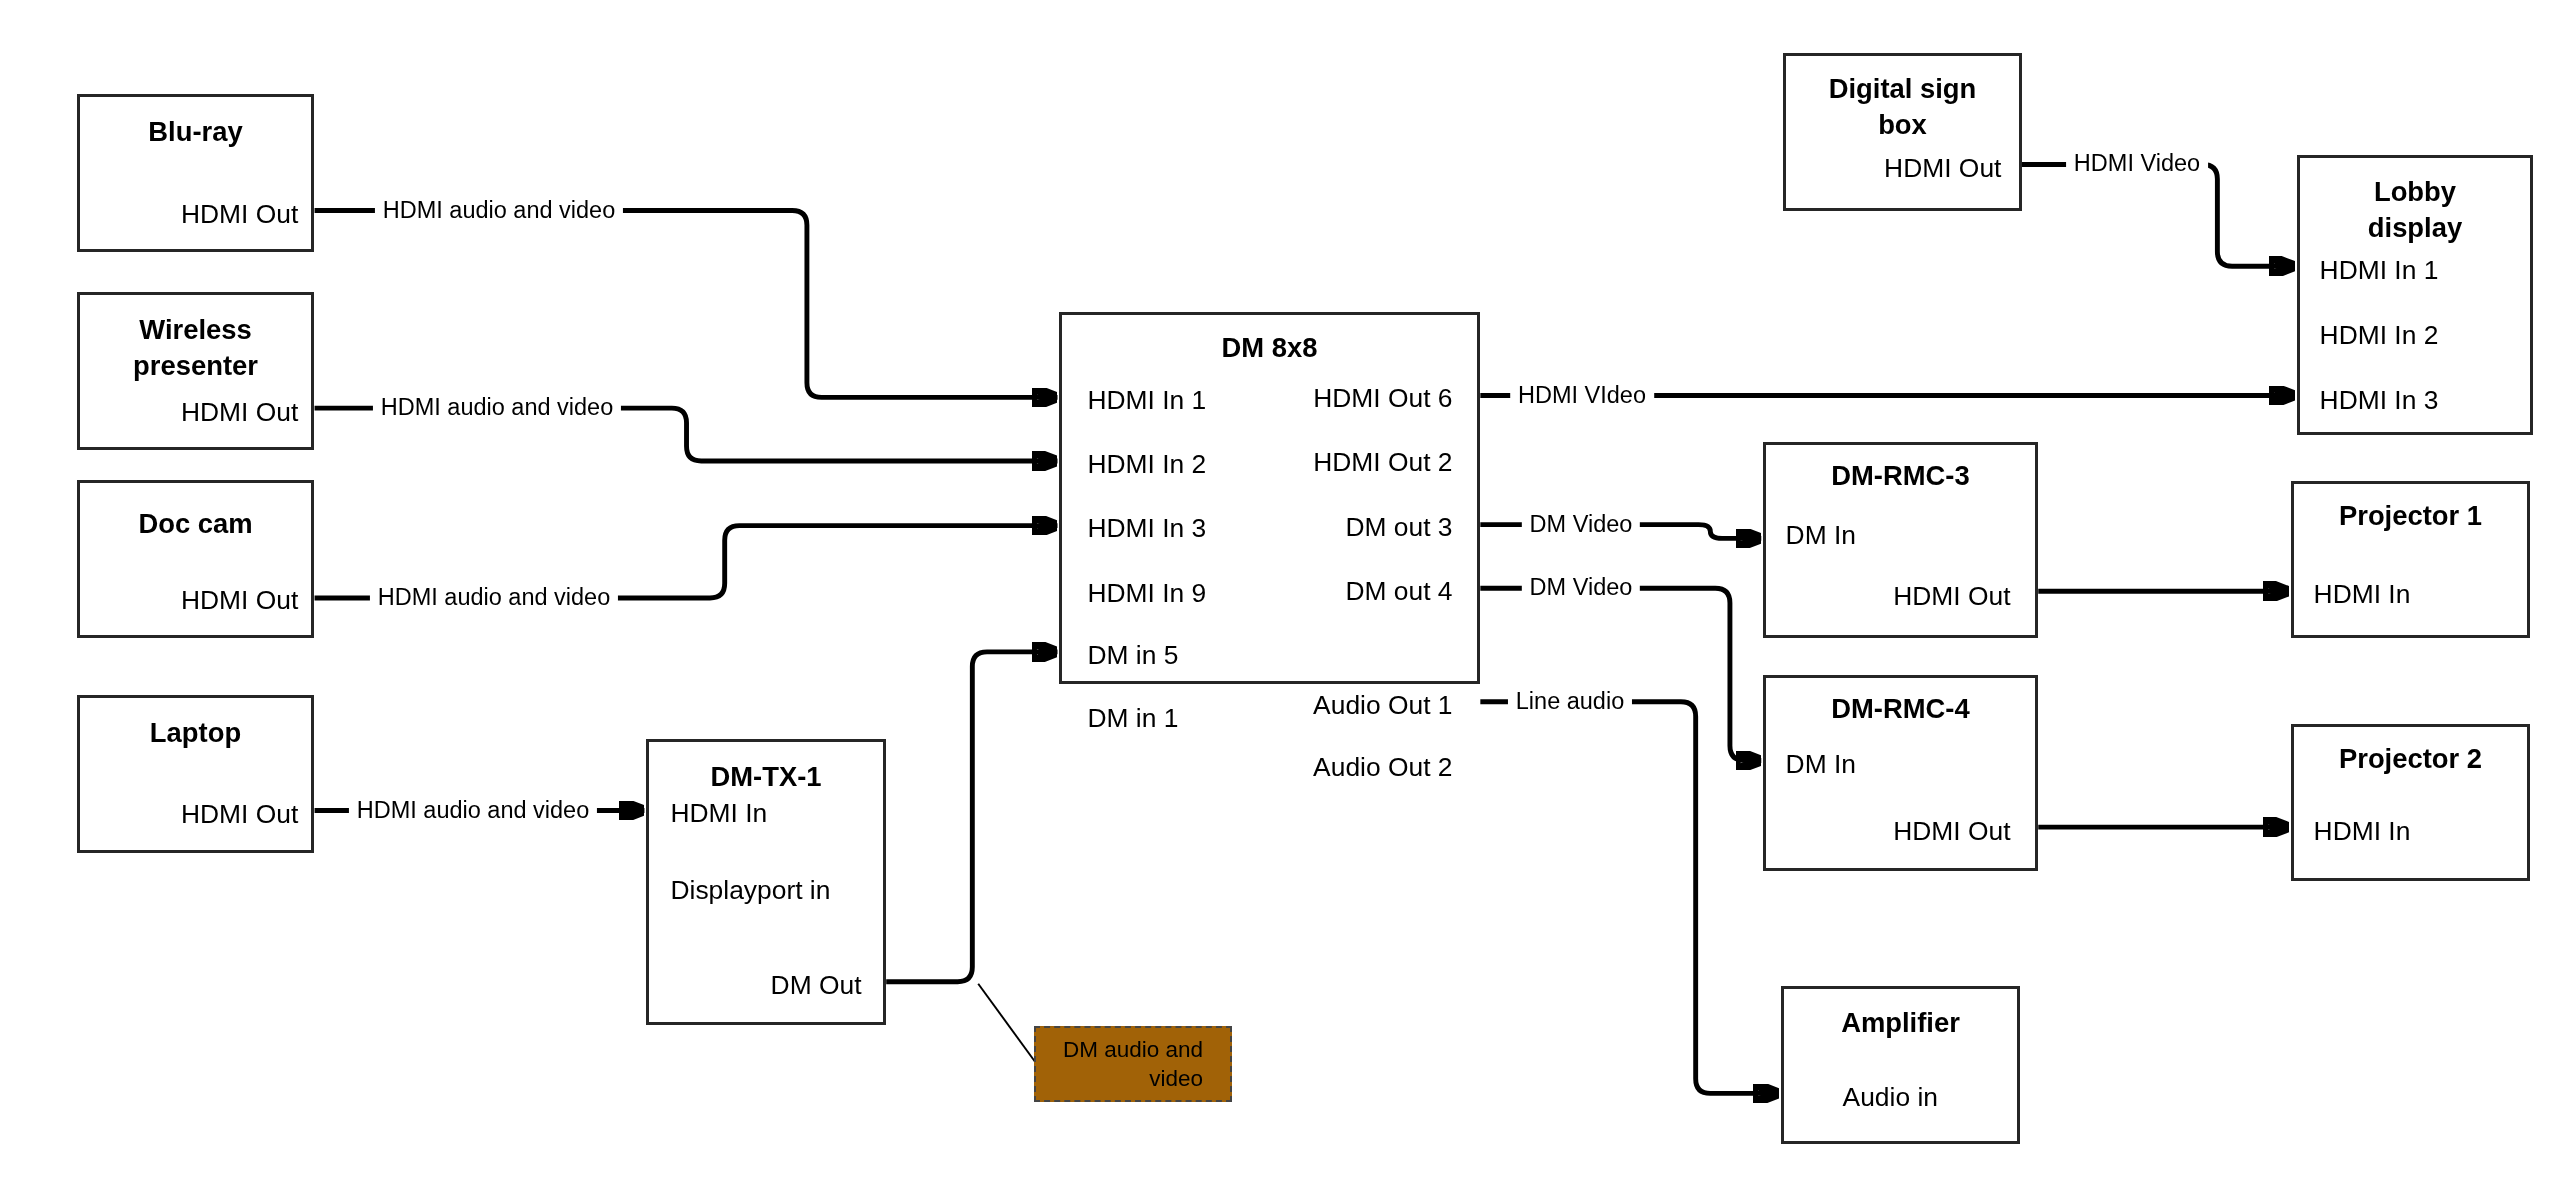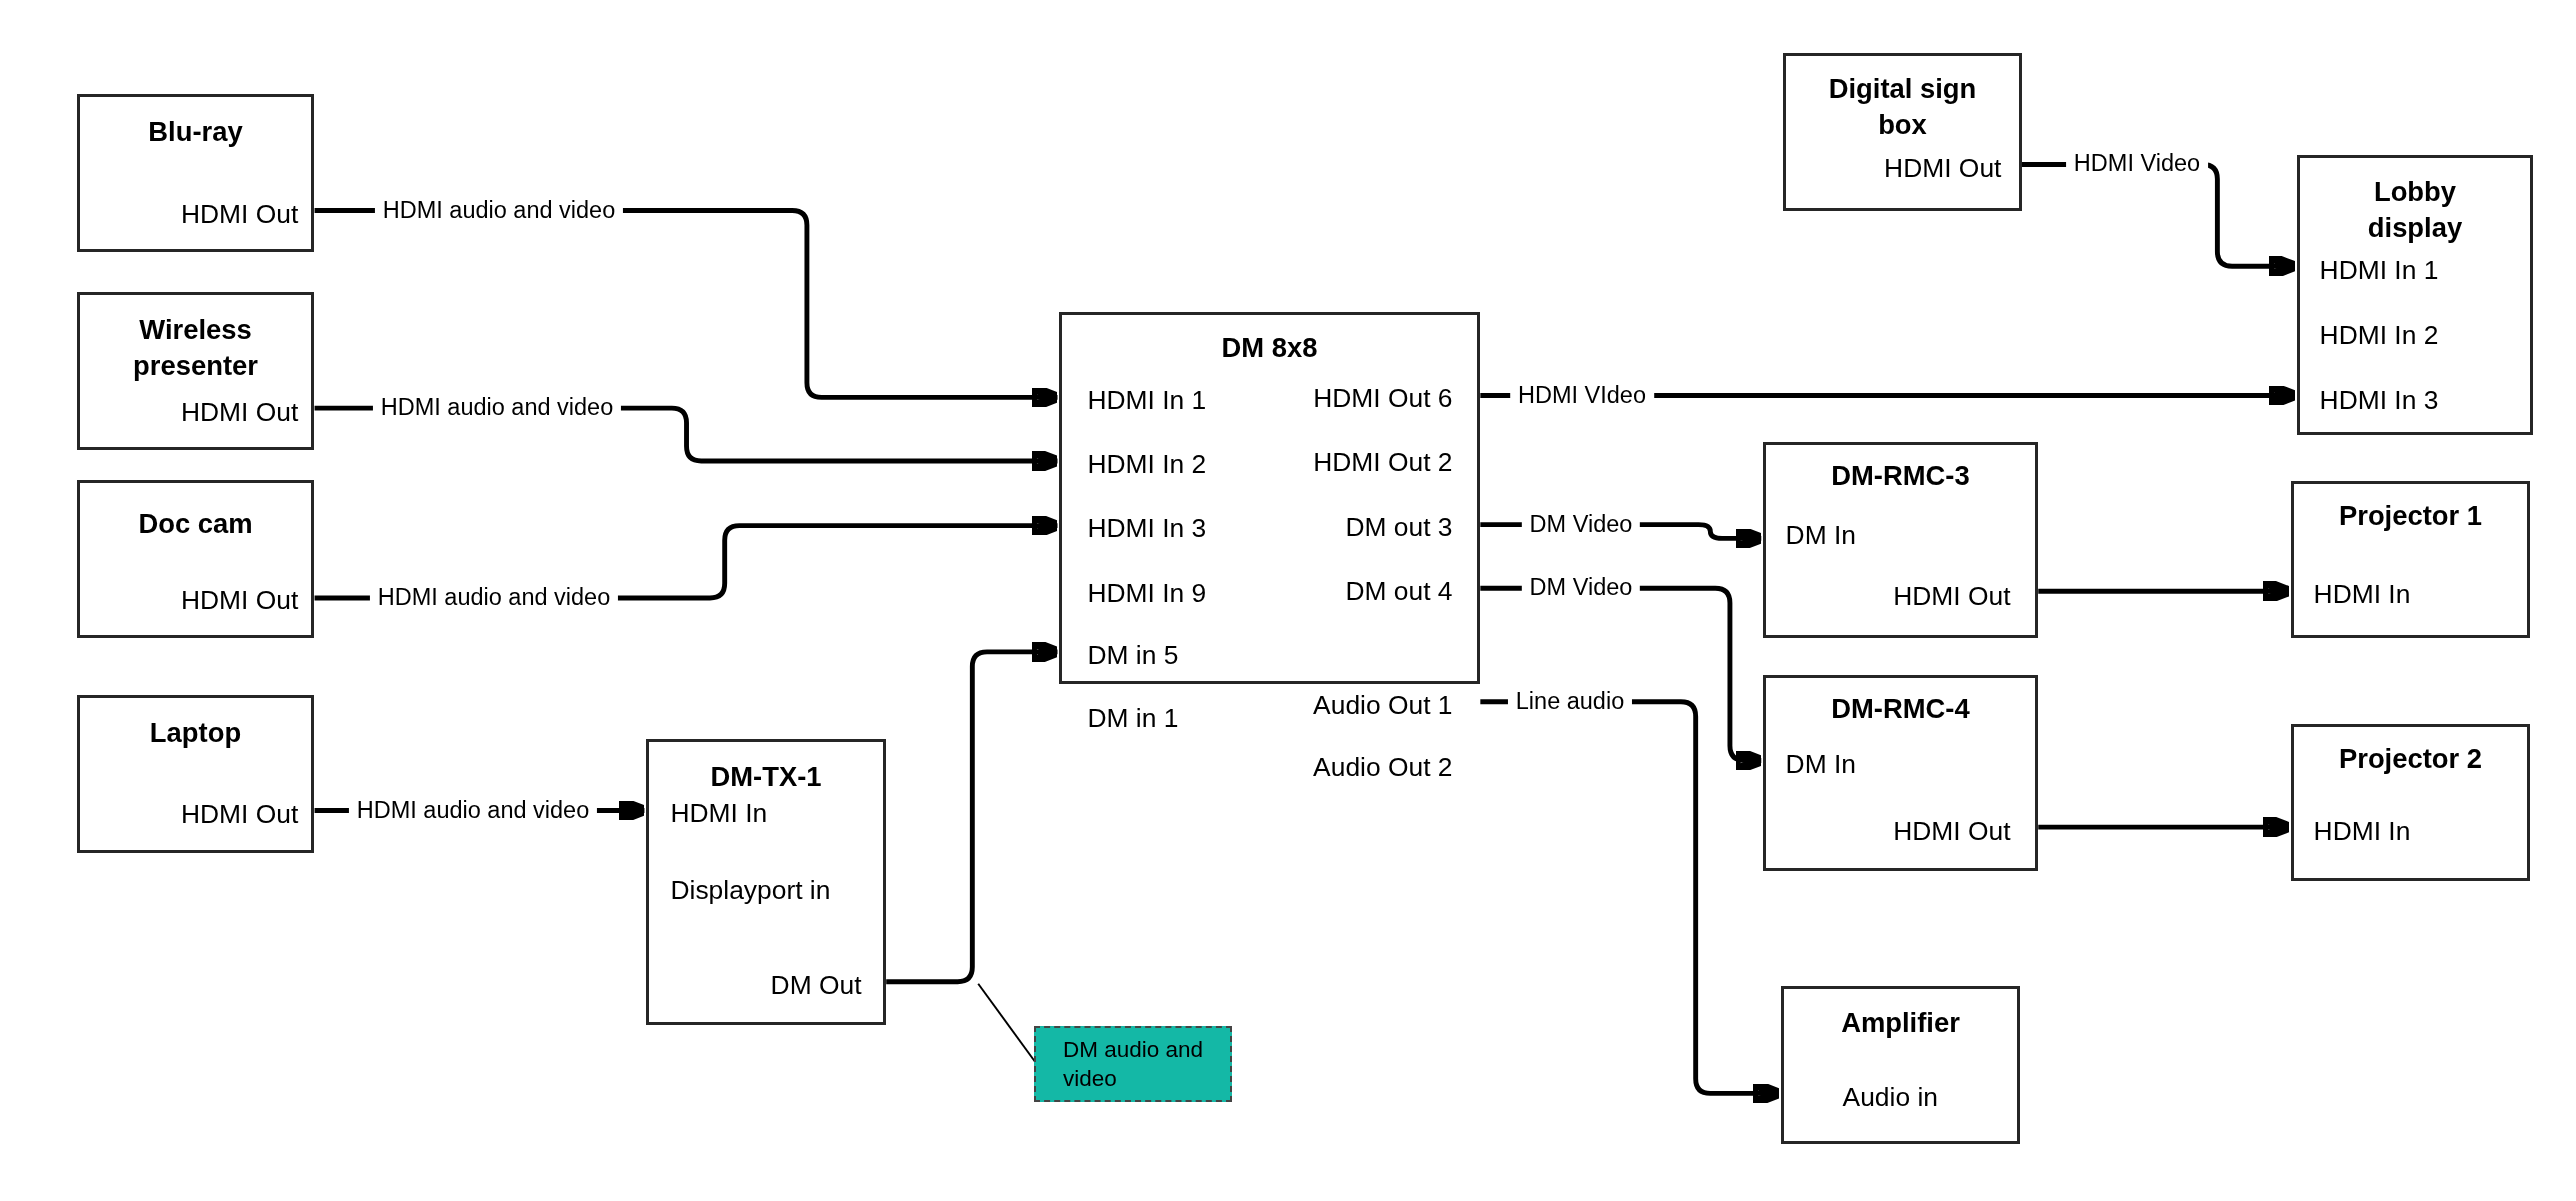--- a/index.html
+++ b/index.html
@@ -38,24 +38,24 @@
   .edge-label{
     position:absolute;
     transform:translate(-50%,-50%);
     background:#ffffff;
     padding:2px 7.8px;
     font-size:23.5px;line-height:1;white-space:nowrap;
   }
   .callout{
     position:absolute;
     border:2px dashed #444;
-    background:#14b8a6;
+    background:#a16207;
     box-sizing:border-box;
     display:flex;align-items:center;justify-content:center;
-    text-align:left;
+    text-align:right;
     font-size:22.5px;line-height:1.3;
     white-space:pre-line;
   }
 </style>
 </head>
 <body>
 
 <div class="canvas">
 
   <svg class="wires" viewBox="0 0 2631 1227" width="2576" height="1201">

